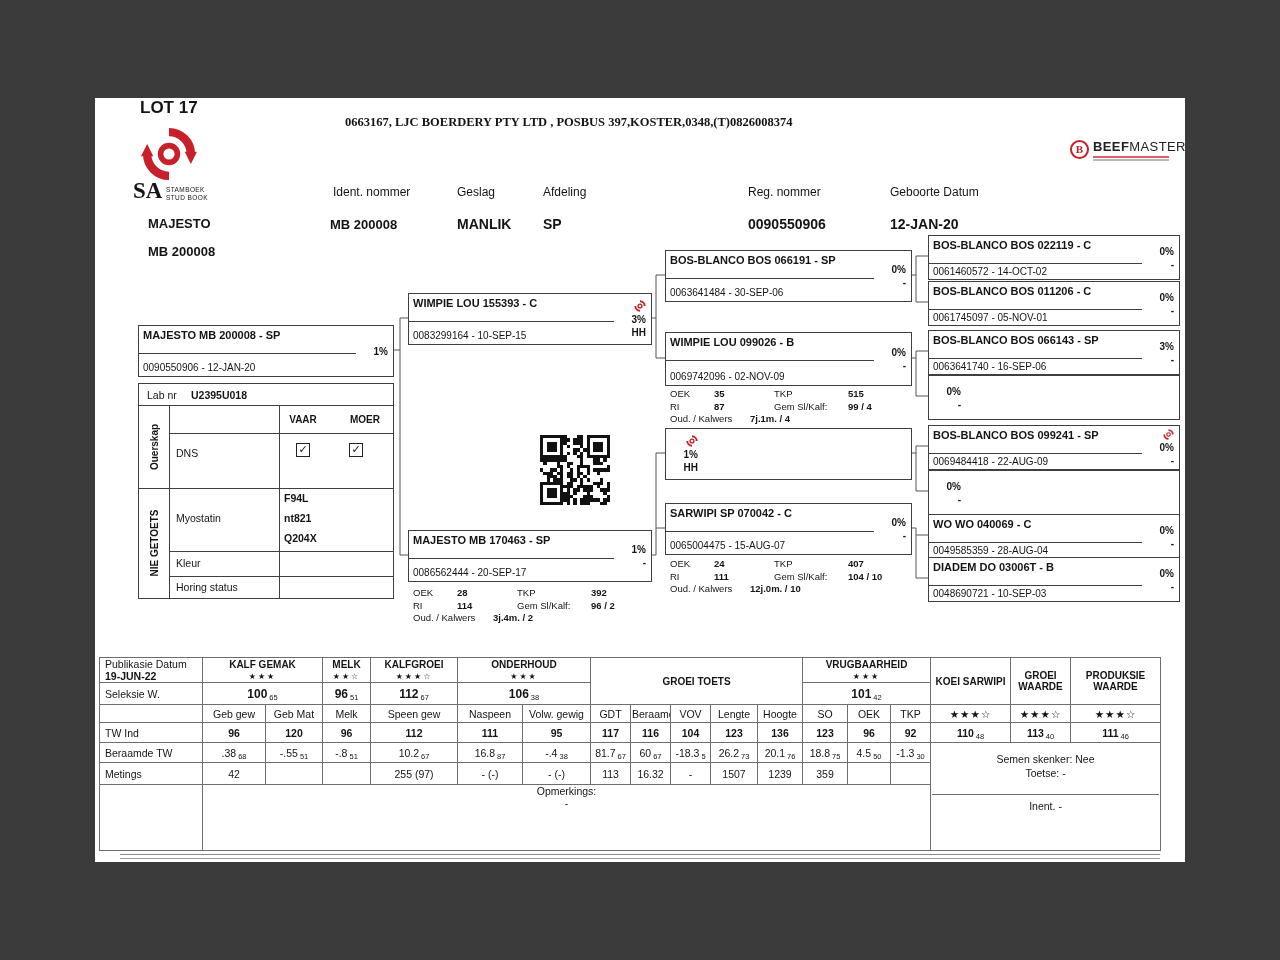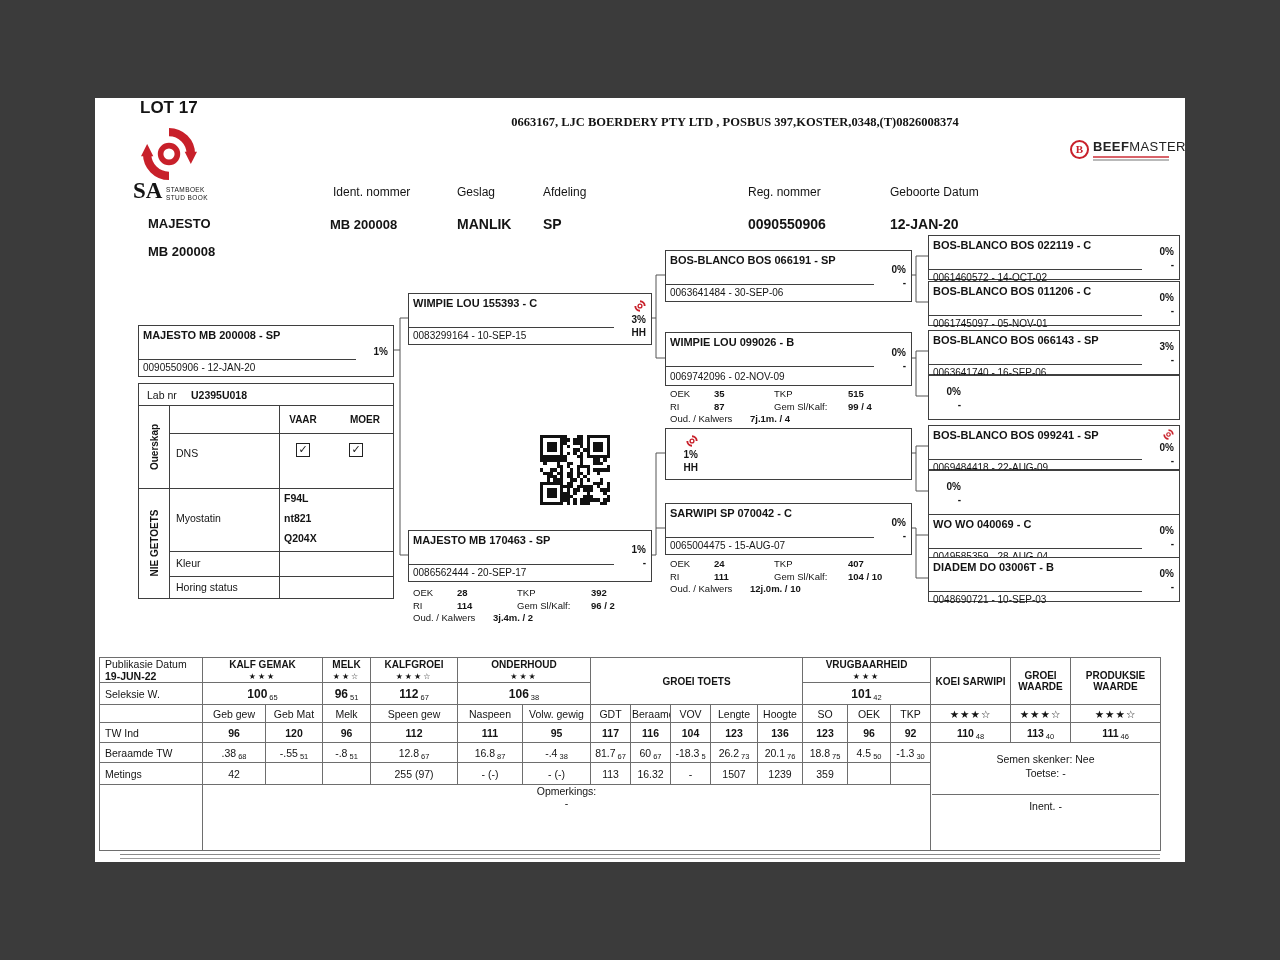--- a/index.html
+++ b/index.html
@@ -3,29 +3,29 @@
 <meta charset="utf-8">
 <style>
   html,body{margin:0;padding:0}
   body{width:1280px;height:960px;background:#3b3b3b;font-family:"Liberation Sans",sans-serif;color:#141414;position:relative;overflow:hidden}
   .page{position:absolute;left:95px;top:98px;width:1090px;height:764px;background:#ffffff}
   .abs{position:absolute}
   .b{font-weight:bold}
 
   
   .lot{font-size:17px;font-weight:bold}
-  .owner{font-family:"Liberation Serif",serif;font-weight:bold;font-size:12.5px;text-align:center}
+  .owner{font-family:"Liberation Serif",serif;font-weight:bold;font-size:12.5px;}
   .idlabel{font-size:12px}
   .idval{font-weight:bold;font-size:13px}
   .idval-lg{font-weight:bold;font-size:14px}
 
   
   .pbox{position:absolute;border:1px solid #3f3f3f;background:#fff;display:flex}
   .pbox .main{flex:1;display:flex;flex-direction:column;justify-content:space-between;min-width:0}
-  .pbox .name{font-size:11px;font-weight:bold;padding:3px 4px 18px;border-bottom:1px solid #3f3f3f;white-space:nowrap}
+  .pbox .name{font-size:11px;font-weight:bold;padding:3px 4px 12px;border-bottom:1px solid #3f3f3f;white-space:nowrap}
   .pbox .reg{font-size:10px;padding:2px 4px 3px;white-space:nowrap}
   .pbox .side{width:32px;flex:none;display:flex;flex-direction:column;align-items:flex-end;justify-content:center;gap:2px;padding:2px 5px 2px 0;font-size:10px;font-weight:bold}
   .flagsvg{display:block}
 
   
   .stats{position:absolute;font-size:9.5px;line-height:12.5px;white-space:nowrap}
   .stats .l1{display:inline-block;width:44px}
   .stats .v1{display:inline-block;width:60px;font-weight:bold}
   .stats .l2{display:inline-block;width:74px}
   .stats .l3{display:inline-block;width:80px}
@@ -666,21 +666,21 @@
       <td class="tw">92</td>
       <td class="tw"><span>110</span><span class="acc">48</span></td>
       <td class="tw"><span>113</span><span class="acc">40</span></td>
       <td class="tw"><span>111</span><span class="acc">46</span></td>
     </tr>
     <tr class="r5">
       <td class="lbl">Beraamde TW</td>
       <td><span>.38</span><span class="acc">68</span></td>
       <td><span>-.55</span><span class="acc">51</span></td>
       <td><span>-.8</span><span class="acc">51</span></td>
-      <td><span>12.8</span><span class="acc">67</span></td>
+      <td><span>10.2</span><span class="acc">67</span></td>
       <td><span>16.8</span><span class="acc">87</span></td>
       <td><span>-.4</span><span class="acc">38</span></td>
       <td><span>81.7</span><span class="acc">67</span></td>
       <td><span>60</span><span class="acc">67</span></td>
       <td><span>-18.3</span><span class="acc">5</span></td>
       <td><span>26.2</span><span class="acc">73</span></td>
       <td><span>20.1</span><span class="acc">76</span></td>
       <td><span>18.8</span><span class="acc">75</span></td>
       <td><span>4.5</span><span class="acc">50</span></td>
       <td><span>-1.3</span><span class="acc">30</span></td>

